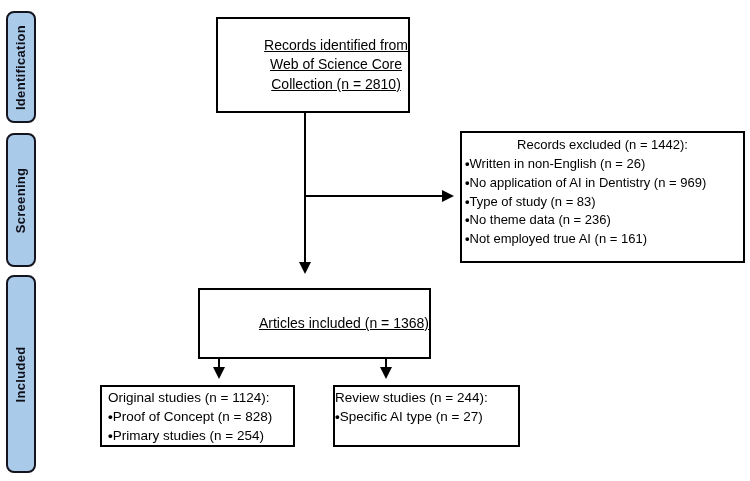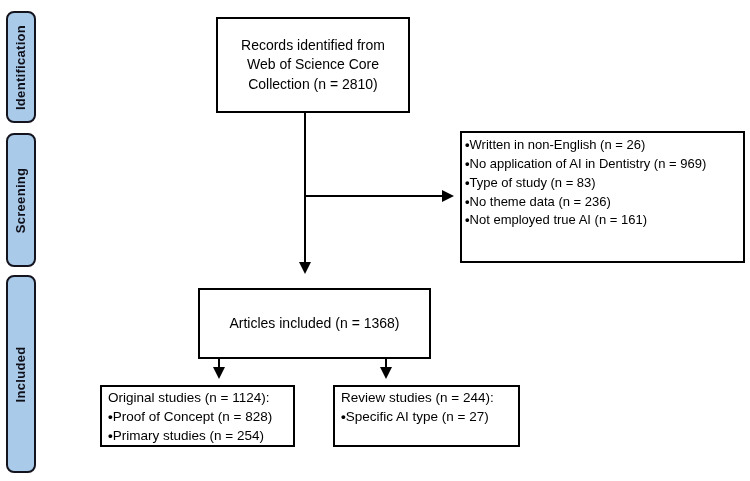--- a/index.html
+++ b/index.html
@@ -43,28 +43,29 @@
     position: absolute;
     background: #ffffff;
     border: 2px solid #000000;
     box-sizing: border-box;
     font-size: 13px;
     line-height: 1.45;
   }
   .fbox.center {
     display: flex;
     align-items: center;
-    justify-content: center;
+    justify-content: flex-end;
     text-align: center;
+    text-decoration: underline;
   }
   #box-records-identified { left: 216px; top: 17px;  width: 194px; height: 96px; font-size: 14px; line-height: 1.38; }
   #box-records-excluded   { left: 460px; top: 131px; width: 285px; height: 132px; padding: 3px 3px 0 3px; }
   #box-articles-included  { left: 198px; top: 280px; width: 233px; height: 71px; font-size: 14px; margin-top: 8px; }
   #box-original-studies   { left: 72px;  top: 385px; width: 195px; height: 62px; padding: 2px 2px 0 6px; font-size: 13.5px; line-height: 1.4; margin-left: 28px; }
-  #box-review-studies     { left: 333px; top: 385px; width: 187px; height: 62px; padding: 2px 2px 0 6px; font-size: 13.5px; line-height: 1.4; }
+  #box-review-studies     { left: 333px; top: 385px; width: 187px; height: 62px; padding: 2px 2px 0 0; font-size: 13.5px; line-height: 1.4; }
 
   .box-title-centered { text-align: center; }
   .bullet-line { white-space: nowrap; }
   .bullet-glyph { font-weight: bold; }
 
   
   #arrow-layer {
     position: absolute;
     left: 0; top: 0;
     width: 750px; height: 481px;
@@ -100,20 +101,21 @@
 
   <div class="fbox center" id="box-records-identified">
     <div>
       <div>Records identified from</div>
       <div>Web of Science Core</div>
       <div>Collection (n = 2810)</div>
     </div>
   </div>
 
   <div class="fbox" id="box-records-excluded">
+    <div class="box-title-centered">Records excluded (n = 1442):</div>
     <div class="bullet-line"><span class="bullet-glyph">•</span><span>Written in non-English (n = 26)</span></div>
     <div class="bullet-line"><span class="bullet-glyph">•</span><span>No application of AI in Dentistry (n = 969)</span></div>
     <div class="bullet-line"><span class="bullet-glyph">•</span><span>Type of study (n = 83)</span></div>
     <div class="bullet-line"><span class="bullet-glyph">•</span><span>No theme data (n = 236)</span></div>
     <div class="bullet-line"><span class="bullet-glyph">•</span><span>Not employed true AI (n = 161)</span></div>
   </div>
 
   <div class="fbox center" id="box-articles-included">
     <div>Articles included (n = 1368)</div>
   </div>

